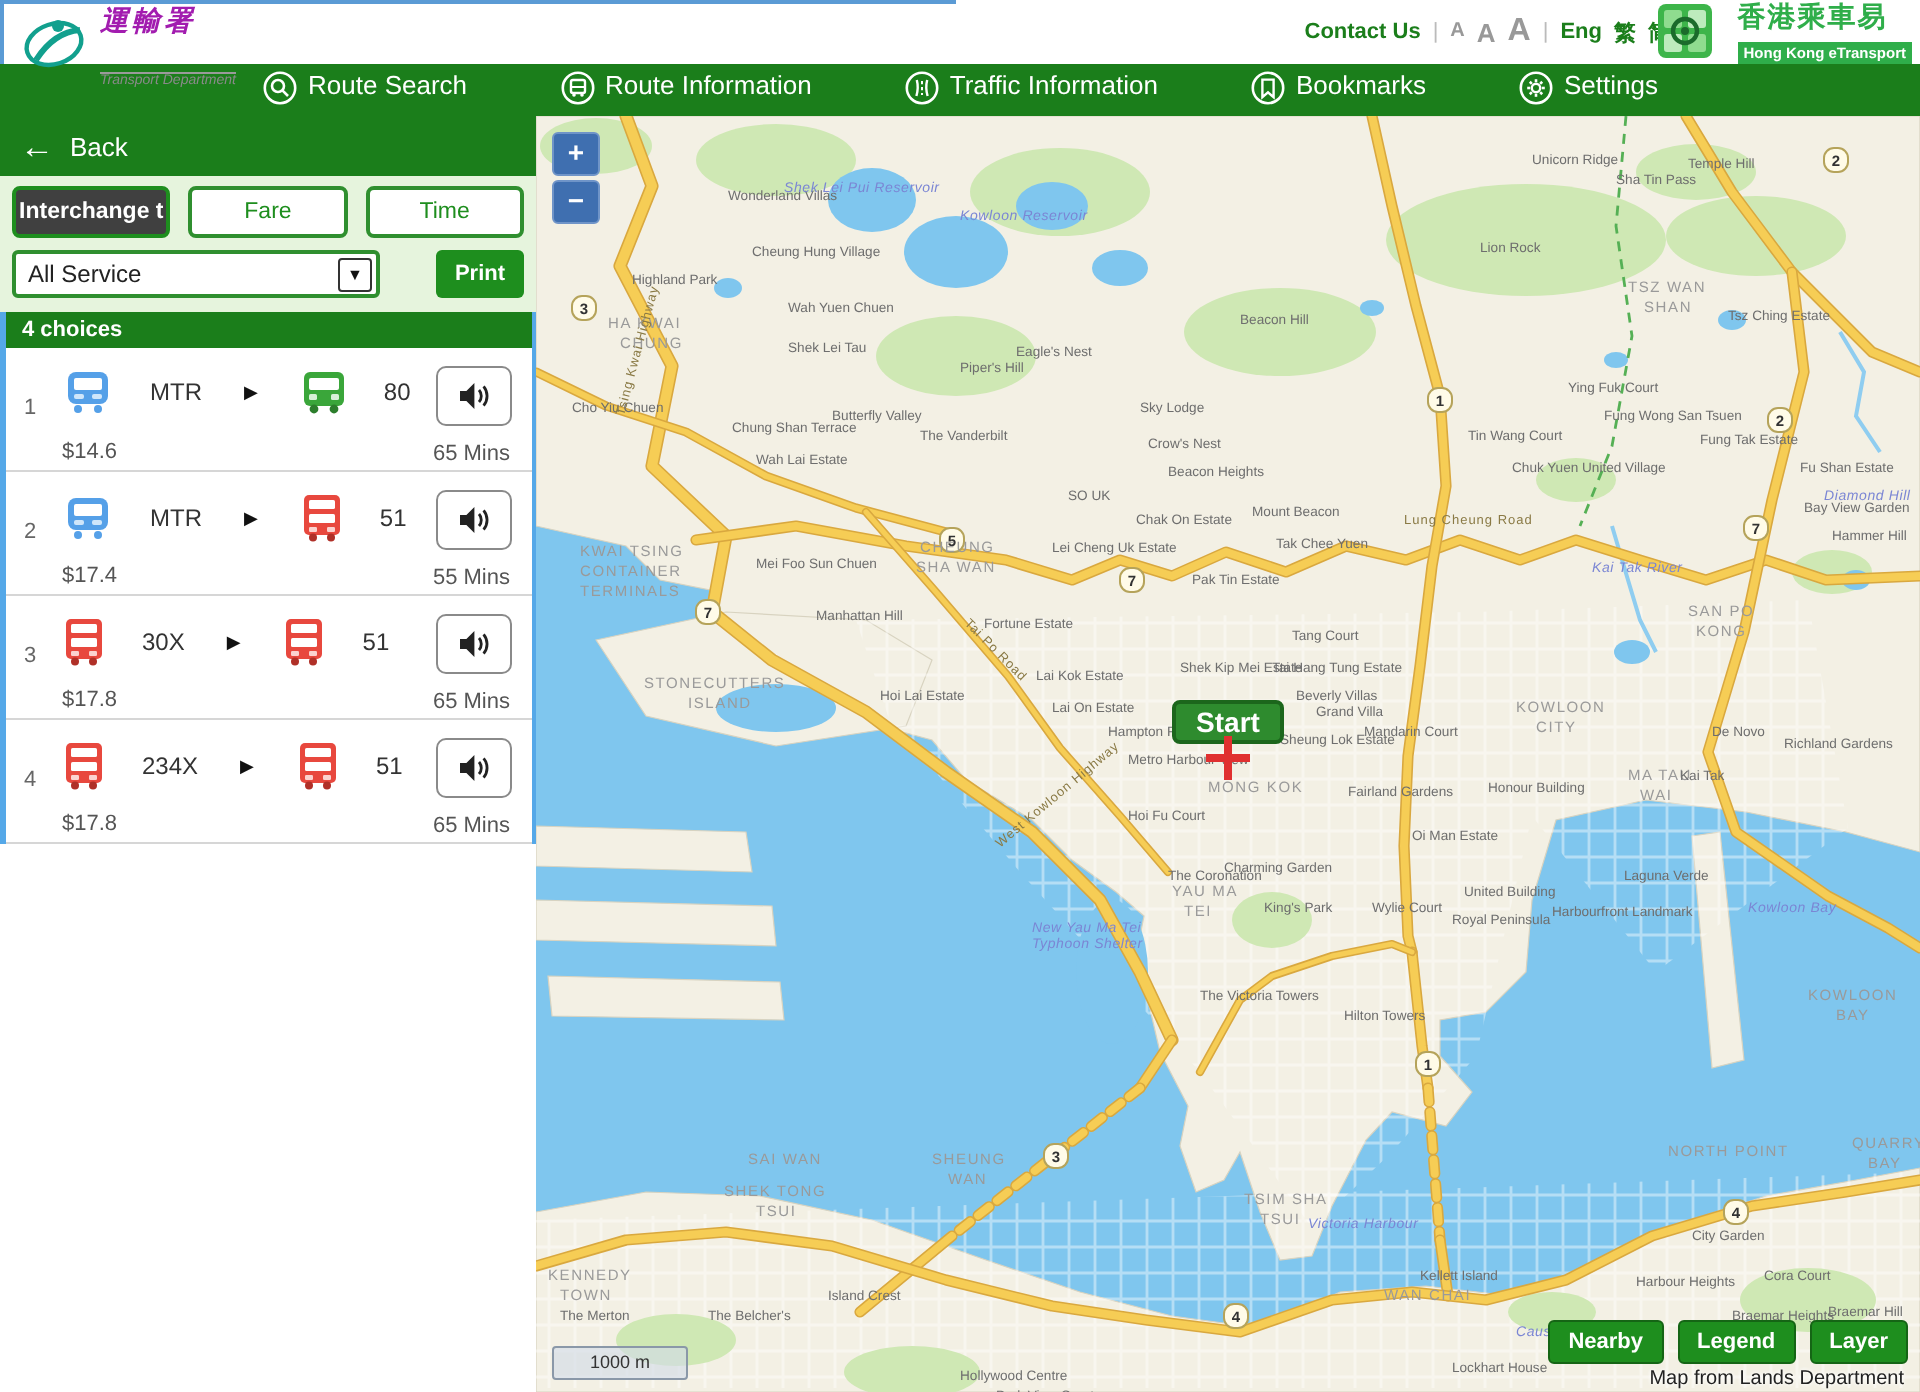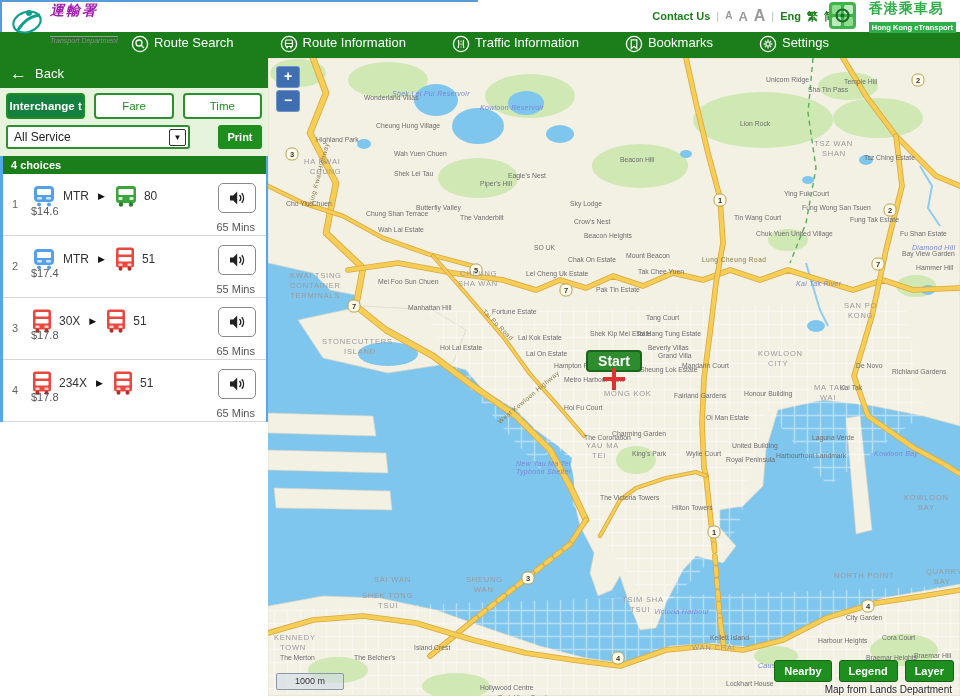--- a/index.html
+++ b/index.html
@@ -25,34 +25,34 @@
   .content{display:flex;height:638px;}
   .sidebar{width:268px;background:#fff;display:flex;flex-direction:column;}
   
   .backbar{height:30px;background:#1b7e1b;color:#fff;display:flex;align-items:center;gap:8px;padding-left:10px;cursor:pointer;}
   .backbar .arrow{font-size:17px;font-weight:bold;line-height:1;}
   .backbar .lbl{font-size:13px;}
   
   .panel{background:#e6f4dd;padding:5px 6px 7px 6px;}
   .tabs{display:flex;gap:9px;margin-bottom:6px;}
   .tab{flex:1;height:22px;line-height:22px;text-align:center;font-size:11.5px;border:2px solid #2f8f2f;border-radius:4px;background:#fff;color:#1e8e1e;cursor:pointer;white-space:nowrap;overflow:hidden;}
-  .tab.active{background:#15803d;color:#fff;font-weight:bold;border-color:#1e8e1e;}
+  .tab.active{background:#404040;color:#fff;font-weight:bold;border-color:#1e8e1e;}
   .filt{display:flex;gap:28px;}
   .selbox{flex:1;height:20px;background:#fff;border:2px solid #2f8f2f;border-radius:3px;display:flex;align-items:center;justify-content:space-between;padding:0 2px 0 6px;font-size:12px;color:#222;cursor:pointer;}
   .selbox .dd{width:15px;height:15px;border:1.5px solid #333;border-radius:2px;font-size:8px;display:flex;align-items:center;justify-content:center;color:#111;}
   .printbtn{width:44px;height:24px;background:#1e8e1e;color:#fff;border:none;border-radius:3px;font-size:11px;font-weight:bold;cursor:pointer;}
   
   .route-list{border-left:3px solid #55a8e8;border-right:2px solid #55a8e8;}
   .choicesbar{height:18px;background:#1b7e1b;color:#fff;font-size:11px;font-weight:bold;display:flex;align-items:center;padding-left:8px;}
   .route-item{position:relative;height:61px;background:#fff;border-bottom:1px solid #d6d6d6;cursor:pointer;}
   .r-num{position:absolute;left:9px;top:24px;font-size:11px;color:#666;}
-  .r-legs{position:absolute;left:28px;top:11px;display:flex;align-items:center;gap:6px;}
+  .r-legs{position:absolute;left:28px;top:11px;display:flex;align-items:center;gap:18px;}
   .r-leg-label{font-size:12px;color:#333;}
   .r-arrow{font-size:9px;color:#111;margin:0 3px;}
-  .r-fare{position:absolute;left:28px;bottom:18px;font-size:11px;color:#555;}
+  .r-fare{position:absolute;left:28px;bottom:3px;font-size:11px;color:#555;}
   .r-mins{position:absolute;right:11px;bottom:2px;font-size:11px;color:#555;}
   .r-audio{position:absolute;right:10px;top:9px;width:36px;height:28px;background:#fff;border:1px solid #8a8a8a;border-radius:5px;display:flex;align-items:center;justify-content:center;cursor:pointer;}
   .sidebar-rest{flex:1;background:#fff;}
   
   .map{width:692px;height:638px;position:relative;background:#7fc6ee;overflow:hidden;}
   .map svg.base{position:absolute;left:0;top:0;}
   .zoomctl{position:absolute;left:8px;top:8px;display:flex;flex-direction:column;gap:2px;}
   .zbtn{width:22px;height:20px;background:#3f6fb0;color:#fff;font-size:14px;font-weight:bold;text-align:center;line-height:19px;border-radius:3px;border:1px solid #6f94c8;cursor:pointer;user-select:none;}
   .start-pin{position:absolute;left:318px;top:292px;width:56px;}
   .start-label{background:#2e8b2e;border:2px solid #1c661c;border-radius:4px;color:#fff;font-size:14px;font-weight:bold;text-align:center;padding:1px 0;}

